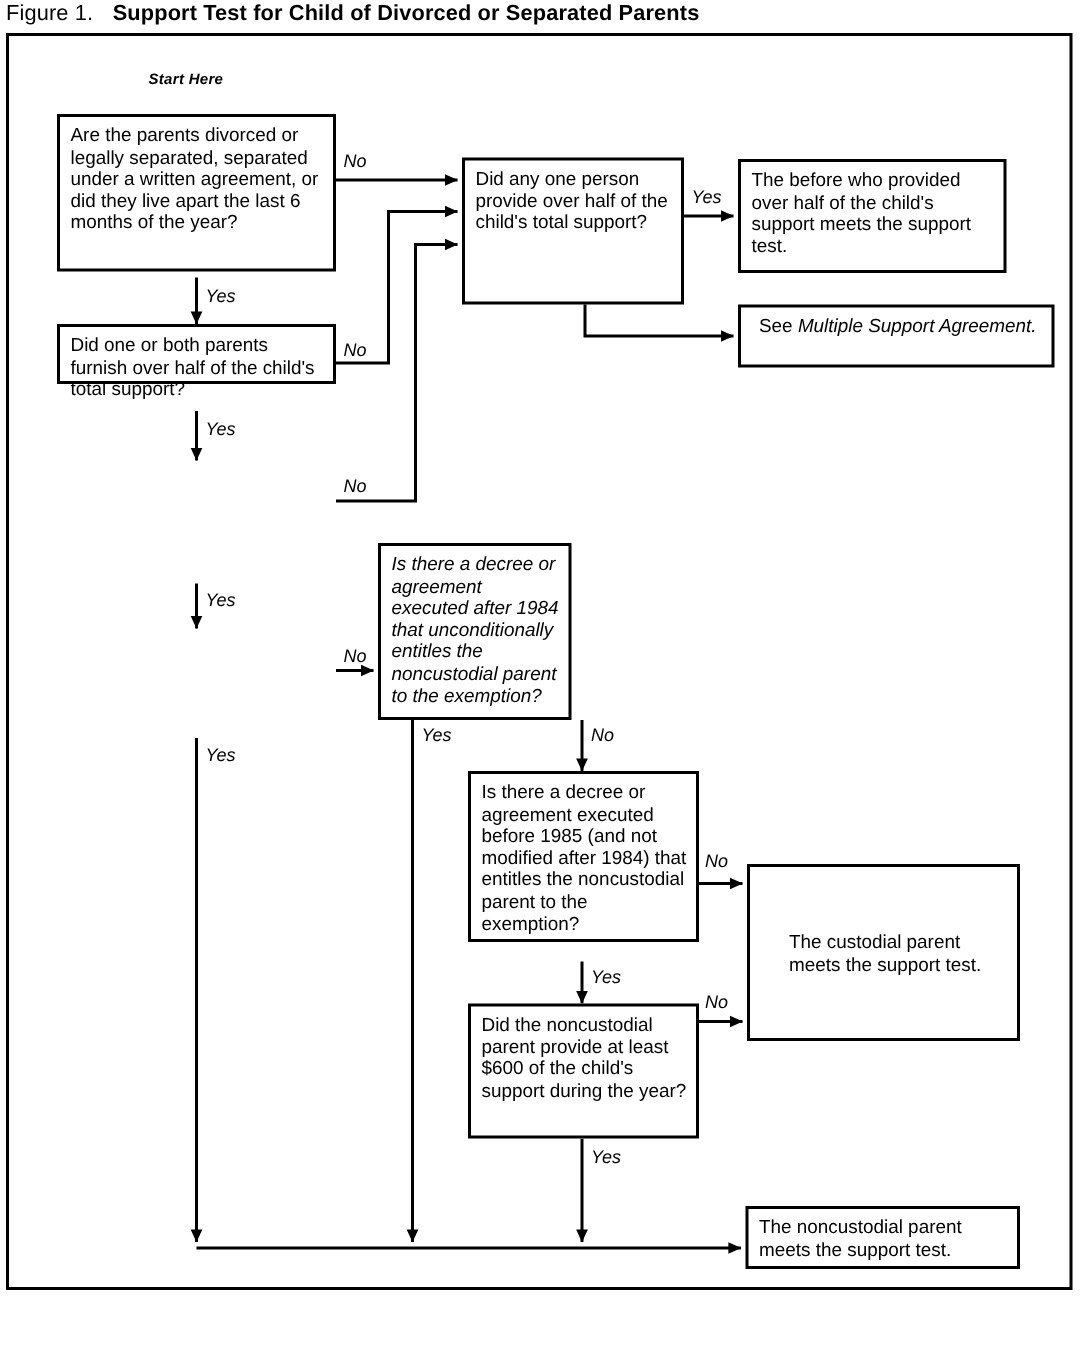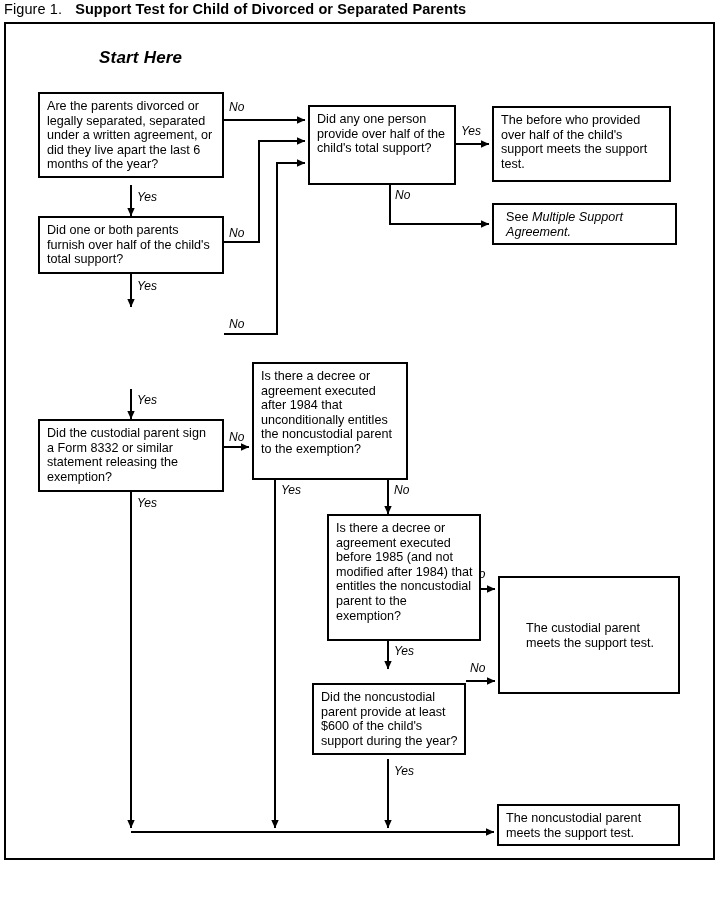--- a/index.html
+++ b/index.html
@@ -20,21 +20,21 @@
 
   
   .node{position:absolute;border:2px solid #000;background:#fff;box-sizing:border-box;
         font-size:12.6px;line-height:14.6px;padding:5px 6px 4px 7px;}
   .node.mid{display:flex;align-items:center;}
   .node .txt{display:block;}
   .it{font-style:italic;}
 
   
   .lbl{position:absolute;font-size:12px;font-style:italic;line-height:11px;white-space:nowrap;}
-  #start-here{position:absolute;font-size:17px;font-weight:700;font-style:italic;
+  #start-here{position:absolute;font-size:10px;font-weight:700;font-style:italic;
               left:99px;top:48px;white-space:nowrap;letter-spacing:.2px;}
 </style>
 </head>
 <body>
 
 <div id="page">
 
   <div id="caption">
     <span class="fig-num">Figure 1.</span><span class="fig-title">Support Test for Child of Divorced or Separated Parents</span>
   </div>
@@ -104,54 +104,51 @@
 
   <div class="lbl" style="left:281px;top:485px;">Yes</div>
   <div class="lbl" style="left:394px;top:485px;">No</div>
 
   <div class="lbl" style="left:470px;top:569px;">No</div>
   <div class="lbl" style="left:394px;top:646px;">Yes</div>
 
   <div class="lbl" style="left:470px;top:663px;">No</div>
   <div class="lbl" style="left:394px;top:766px;">Yes</div>
 
-  <div class="node" style="left:38px;top:92px;width:186px;height:86px;">
+  <div class="node" style="left:38px;top:76px;width:186px;height:105px;">
     <span class="txt">Are the parents divorced or legally separated, separated under a written agreement, or did they live apart the last 6 months of the year?</span>
   </div>
 
-  <div class="node" style="left:38px;top:216px;width:186px;height:58px;">
+  <div class="node" style="left:38px;top:216px;width:186px;height:40px;">
     <span class="txt">Did one or both parents furnish over half of the child's total support?</span>
   </div>
 
 
-  <div class="node" style="left:38px;top:419px;width:186px;height:73px;">
-    <span class="txt">Did the custodial parent sign a Form 8332 or similar statement releasing the exemption?</span>
-  </div>
 
-  <div class="node" style="left:308px;top:105px;width:148px;height:80px;">
+  <div class="node" style="left:308px;top:105px;width:148px;height:98px;">
     <span class="txt">Did any one person provide over half of the child's total support?</span>
   </div>
 
   <div class="node" style="left:492px;top:106px;width:179px;height:76px;">
     <span class="txt">The before who provided over half of the child's support meets the support test.</span>
   </div>
 
-  <div class="node" style="left:492px;top:203px;width:185px;height:42px;padding-left:12px;">
+  <div class="node" style="left:492px;top:203px;width:211px;height:42px;padding-left:12px;">
     <span class="txt"><span>See </span><span class="it">Multiple Support Agreement.</span></span>
   </div>
 
-  <div class="node" style="left:252px;top:362px;width:156px;height:118px;">
+  <div class="node" style="left:252px;top:362px;width:129px;height:118px;font-style:italic;">
     <span class="txt">Is there a decree or agreement executed after 1984 that unconditionally entitles the noncustodial parent to the exemption?</span>
   </div>
 
-  <div class="node" style="left:327px;top:514px;width:154px;height:127px;">
+  <div class="node" style="left:312px;top:514px;width:154px;height:114px;">
     <span class="txt">Is there a decree or agreement executed before 1985 (and not modified after 1984) that entitles the noncustodial parent to the exemption?</span>
   </div>
 
-  <div class="node" style="left:312px;top:683px;width:154px;height:72px;">
+  <div class="node" style="left:312px;top:669px;width:154px;height:90px;">
     <span class="txt">Did the noncustodial parent provide at least $600 of the child's support during the year?</span>
   </div>
 
   <div class="node" style="left:497px;top:804px;width:183px;height:42px;">
     <span class="txt">The noncustodial parent meets the support test.</span>
   </div>
 
   <div class="node mid" style="left:498px;top:576px;width:182px;height:118px;padding-left:26px;">
     <span class="txt">The custodial parent meets the support test.</span>
   </div>

